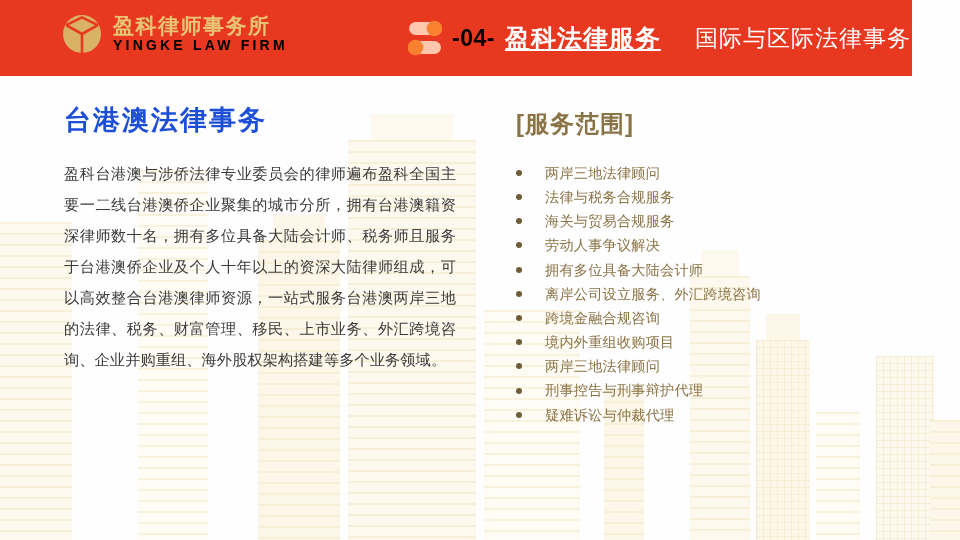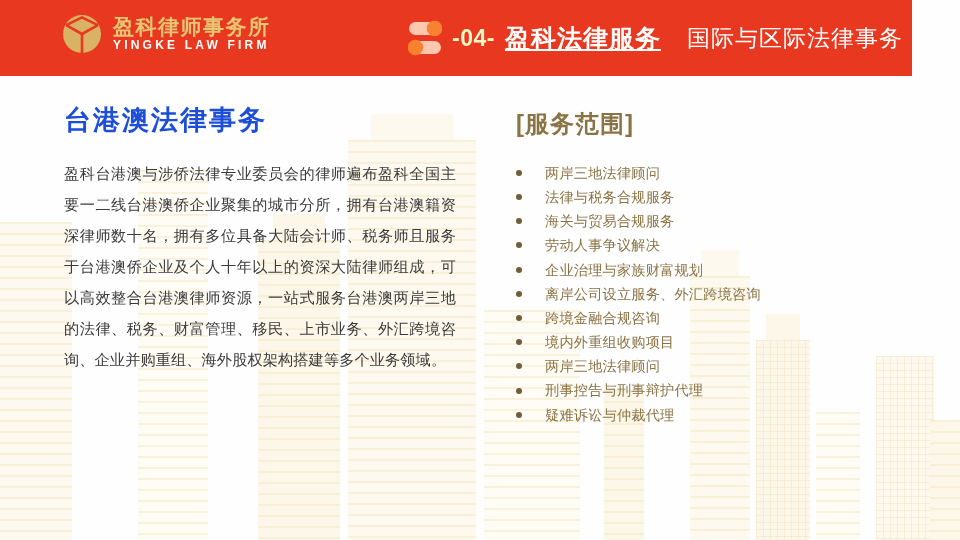--- a/index.html
+++ b/index.html
@@ -76,59 +76,59 @@
   #brand-text { display: flex; flex-direction: column; gap: 1px; }
   #brand-cn {
     color: #e8c574;
     font-size: 21px;
     font-weight: bold;
     letter-spacing: 1.5px;
     line-height: 1.05;
     white-space: nowrap;
   }
   #brand-en {
-    color: #ffffff;
-    font-size: 12px;
+    color: #000000;
+    font-size: 14px;
     font-weight: bold;
     letter-spacing: 3.2px;
     line-height: 1.05;
     white-space: nowrap;
   }
 
   #header-right {
     position: absolute;
     left: 408px; top: 18px;
     display: flex;
     align-items: center;
     gap: 10px;
   }
   #pill-icon { width: 34px; height: 40px; display: block; }
   #section-num {
-    color: #fef9c3;
+    color: #000000;
     font-size: 23px;
     font-weight: bold;
     letter-spacing: 0.5px;
     line-height: 40px;
   }
   #header-title-main {
     color: #ffffff;
     font-size: 25px;
     font-weight: bold;
     letter-spacing: 1px;
     line-height: 40px;
     white-space: nowrap;
     text-decoration: underline;
   }
   #header-title-sub {
     color: #ffffff;
     font-size: 23px;
     font-weight: normal;
     letter-spacing: 1px;
     line-height: 40px;
-    margin-left: 16px;
+    margin-left: 24px;
     white-space: nowrap;
   }
 
   
   #left-col {
     position: absolute;
     left: 64px; top: 104px;
     width: 392px;
     z-index: 3;
   }
@@ -280,21 +280,21 @@
         <li class="service-item">
           <span class="service-bullet"></span>
           <span class="service-label">海关与贸易合规服务</span>
         </li>
         <li class="service-item">
           <span class="service-bullet"></span>
           <span class="service-label">劳动人事争议解决</span>
         </li>
         <li class="service-item">
           <span class="service-bullet"></span>
-          <span class="service-label">企业治理与家族财富规划</span>
+          <span class="service-label">拥有多位具备大陆会计师</span>
         </li>
         <li class="service-item">
           <span class="service-bullet"></span>
           <span class="service-label">离岸公司设立服务、外汇跨境咨询</span>
         </li>
         <li class="service-item">
           <span class="service-bullet"></span>
           <span class="service-label">跨境金融合规咨询</span>
         </li>
         <li class="service-item">

